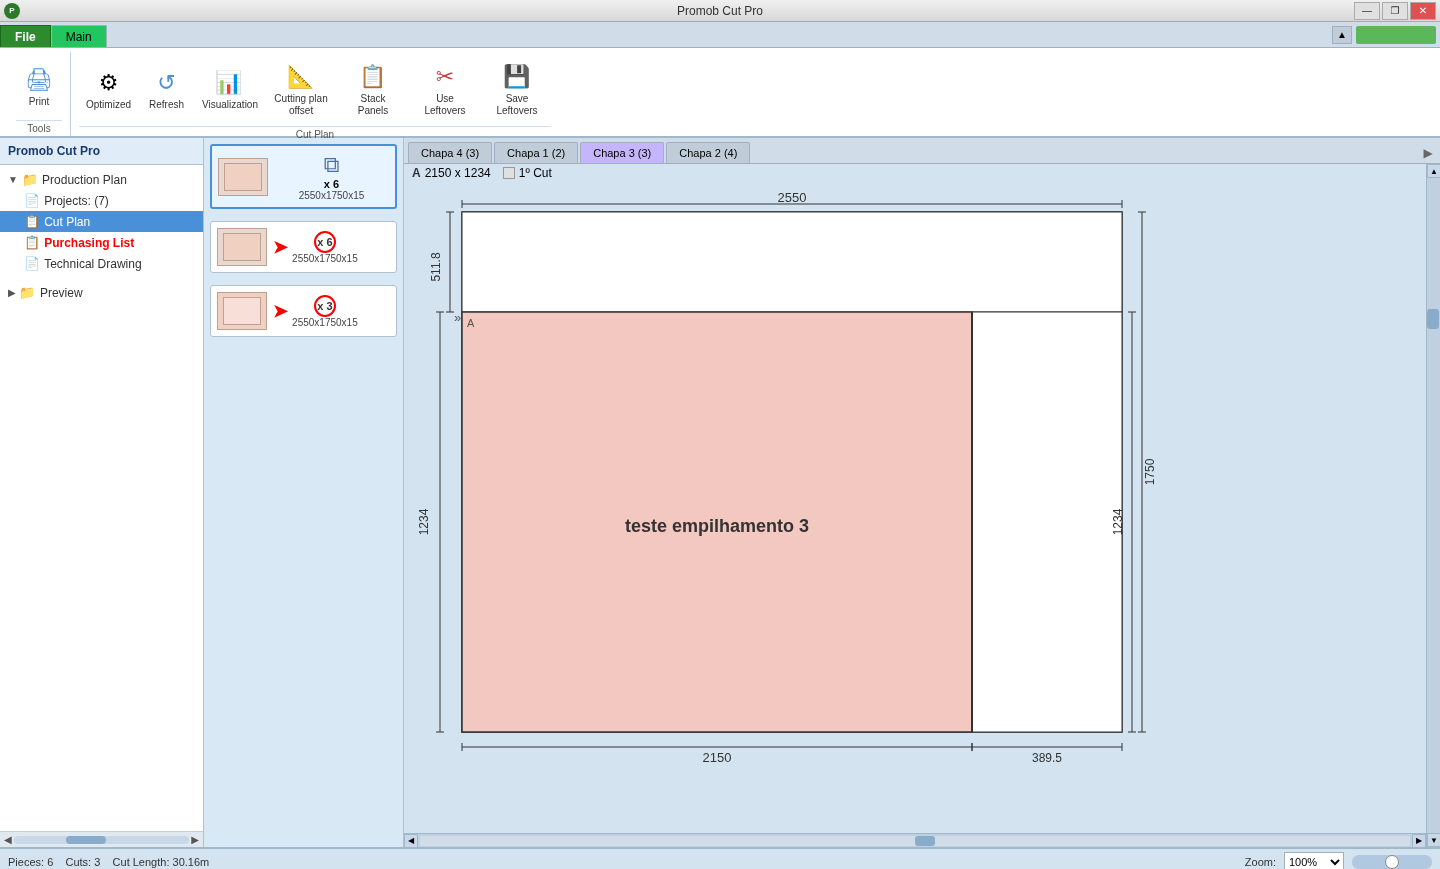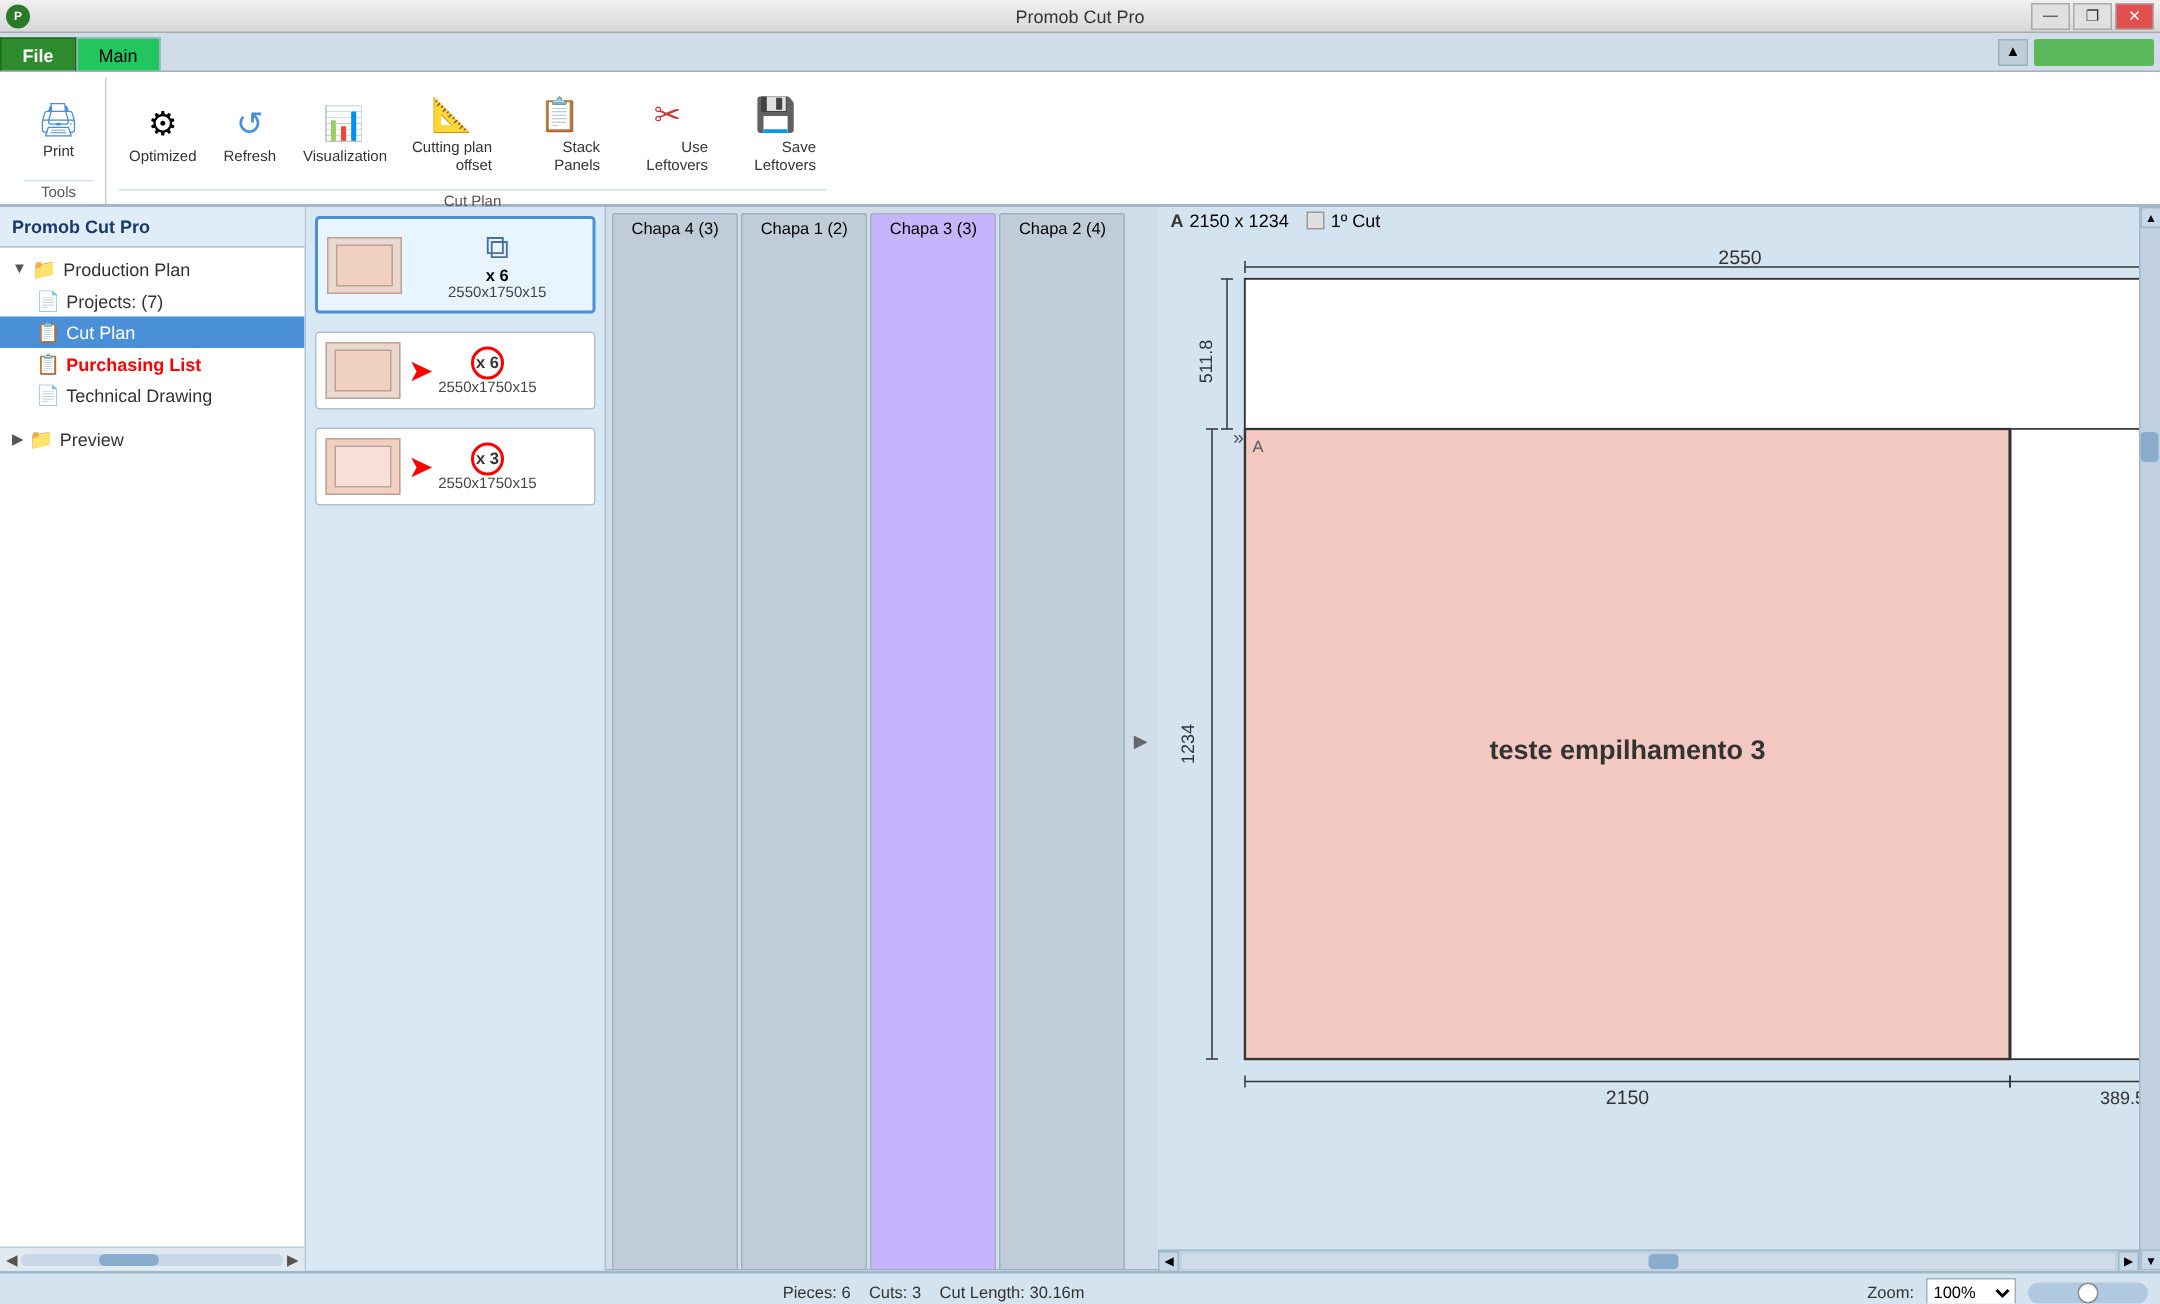--- a/index.html
+++ b/index.html
@@ -123,21 +123,21 @@
       min-width: 44px;
       background: transparent;
     }
     .ribbon-btn .btn-icon {
       width: 32px; height: 32px;
       display: flex; align-items: center; justify-content: center;
       font-size: 22px;
     }
     .ribbon-btn .btn-label {
       font-size: 10px;
-      text-align: right;
+      text-align: center;
       color: #333;
       line-height: 1.2;
       max-width: 54px;
     }
 
     
     .icon-print { color: #4a90d9; }
     .icon-refresh { color: #4a90d9; }
     .icon-visualization { color: #6a9a5a; }
     .icon-cutoffset { color: #4a90d9; }
@@ -273,20 +273,21 @@
       font-size: 11px;
       font-weight: bold;
       color: #333;
       background: white;
     }
 
     
     .right-panel {
       flex: 1;
       display: flex;
+      flex-direction: column;
       background: #d4e3f0;
       overflow: hidden;
     }
 
     
     .chapa-tabs {
       display: flex;
       background: #d0dde8;
       border-bottom: 1px solid #a0b0c0;
       padding: 4px 4px 0 4px;
@@ -368,21 +369,21 @@
       height: 28px;
       background: #d4e3f0;
       border-top: 2px solid #a0b8c8;
       display: flex;
       align-items: center;
       padding: 0 8px;
       font-size: 11px;
       color: #333;
       gap: 8px;
     }
-    .status-bar .status-info { flex: 1; text-align: center; }
+    .status-bar .status-info { flex: 1; }
     .status-bar .zoom-label { margin-left: auto; }
     .status-bar .zoom-select {
       width: 60px;
       height: 20px;
       border: 1px solid #a0b0c0;
       background: white;
       font-size: 11px;
     }
     .zoom-slider {
       width: 80px;

